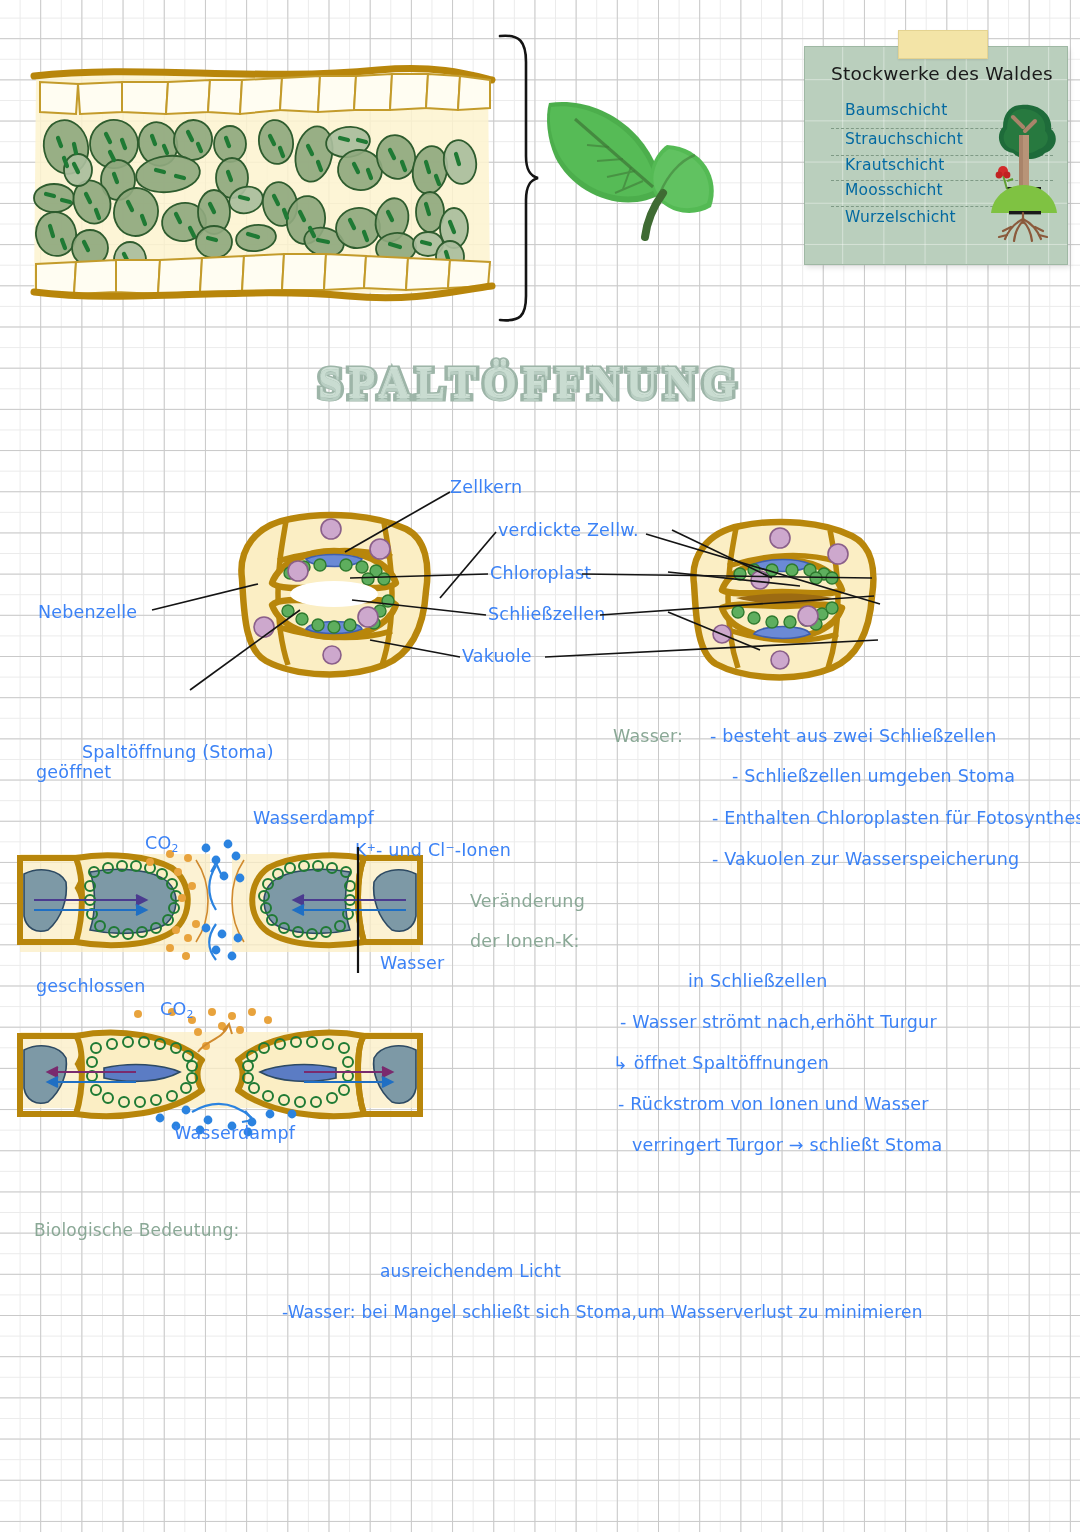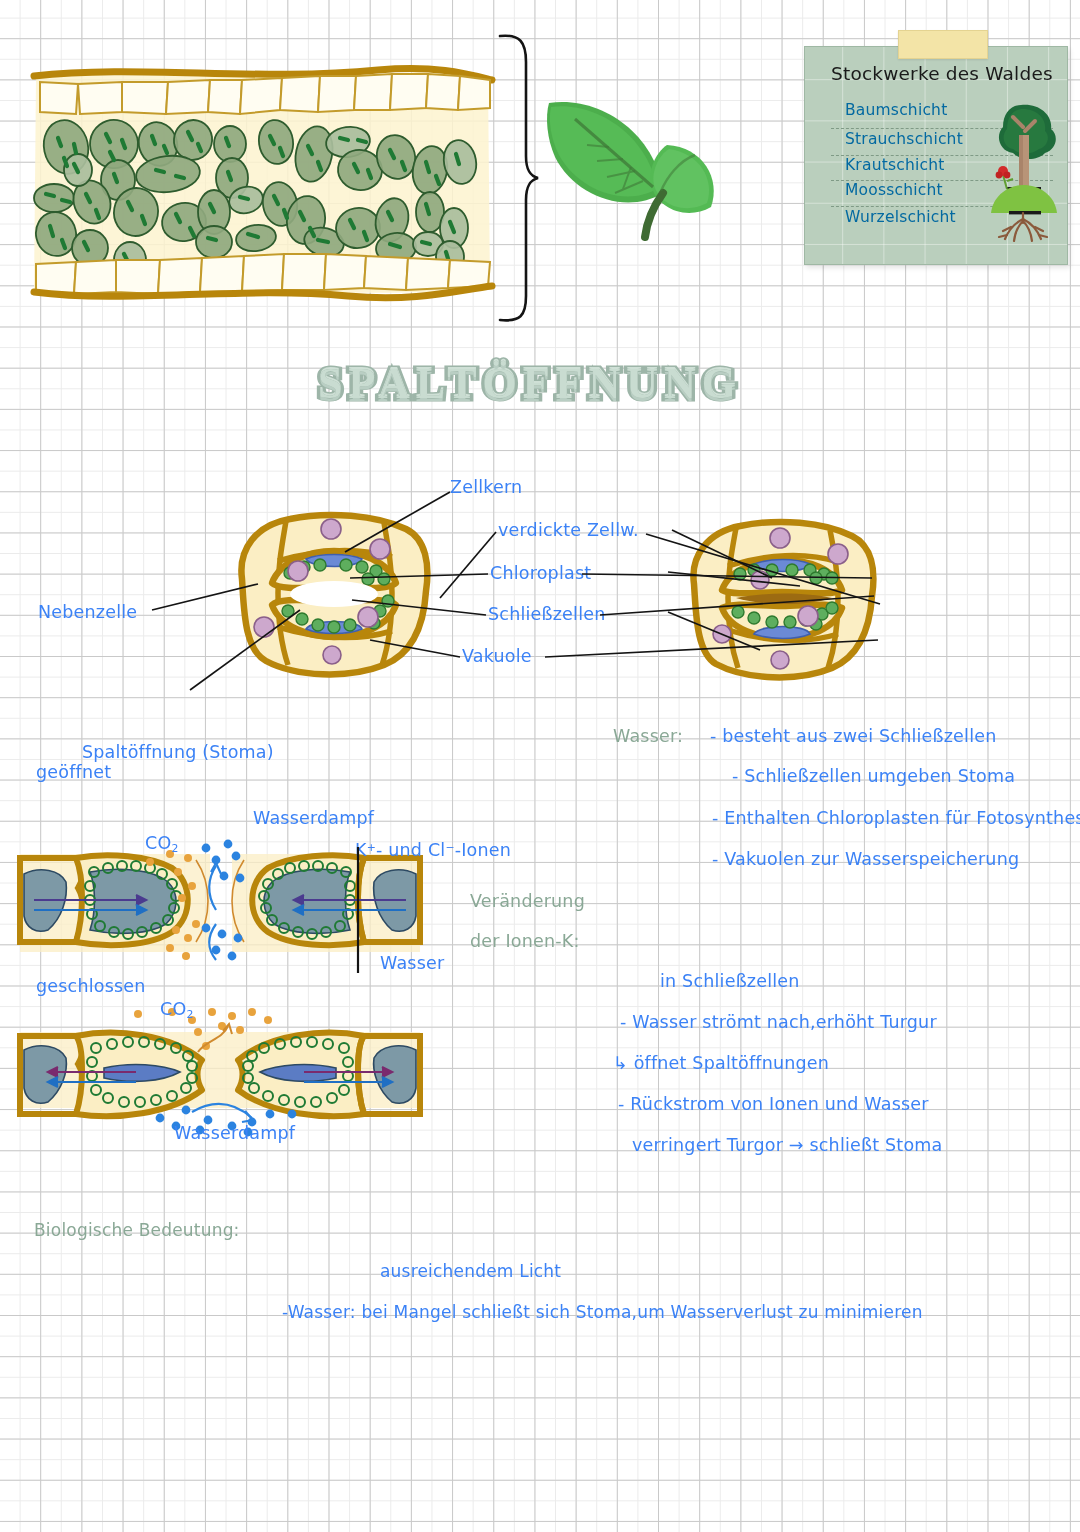--- a/index.html
+++ b/index.html
@@ -721,21 +721,21 @@
 
   <div class="abs hand body-txt green-head" style="left:613px;top:726px;">Wasser:</div>
   <div class="abs hand body-txt" style="left:710px;top:726px;">- besteht aus zwei Schließzellen</div>
   <div class="abs hand body-txt" style="left:712px;top:766px;margin-left:20px;">- Schließzellen umgeben  Stoma</div>
   <div class="abs hand body-txt" style="left:712px;top:808px;">- Enthalten Chloroplasten für Fotosynthese</div>
   <div class="abs hand body-txt" style="left:712px;top:849px;">- Vakuolen zur Wasserspeicherung</div>
 
   <div class="abs hand body-txt green-head" style="left:470px;top:891px;">Veränderung</div>
   <div class="abs hand body-txt green-head" style="left:470px;top:931px;">der Ionen-K:</div>
 
-  <div class="abs hand body-txt" style="left:660px;top:971px;">in Schließzellen</div>
+  <div class="abs hand body-txt" style="left:688px;top:971px;">in Schließzellen</div>
   <div class="abs hand body-txt" style="left:620px;top:1012px;">- Wasser strömt nach,erhöht Turgur</div>
   <div class="abs hand body-txt" style="left:613px;top:1053px;">↳ öffnet Spaltöffnungen</div>
   <div class="abs hand body-txt" style="left:618px;top:1094px;">- Rückstrom von Ionen und Wasser</div>
   <div class="abs hand body-txt" style="left:632px;top:1135px;">verringert Turgor → schließt Stoma</div>
 
   <div class="abs hand bio-txt green-head" style="left:34px;top:1221px;">Biologische Bedeutung:</div>
   <div class="abs hand bio-txt" style="left:380px;top:1262px;">ausreichendem Licht</div>
   <div class="abs hand bio-txt" style="left:282px;top:1303px;">-Wasser:  bei  Mangel  schließt sich Stoma,um Wasserverlust zu minimieren</div>
 
 </div>

